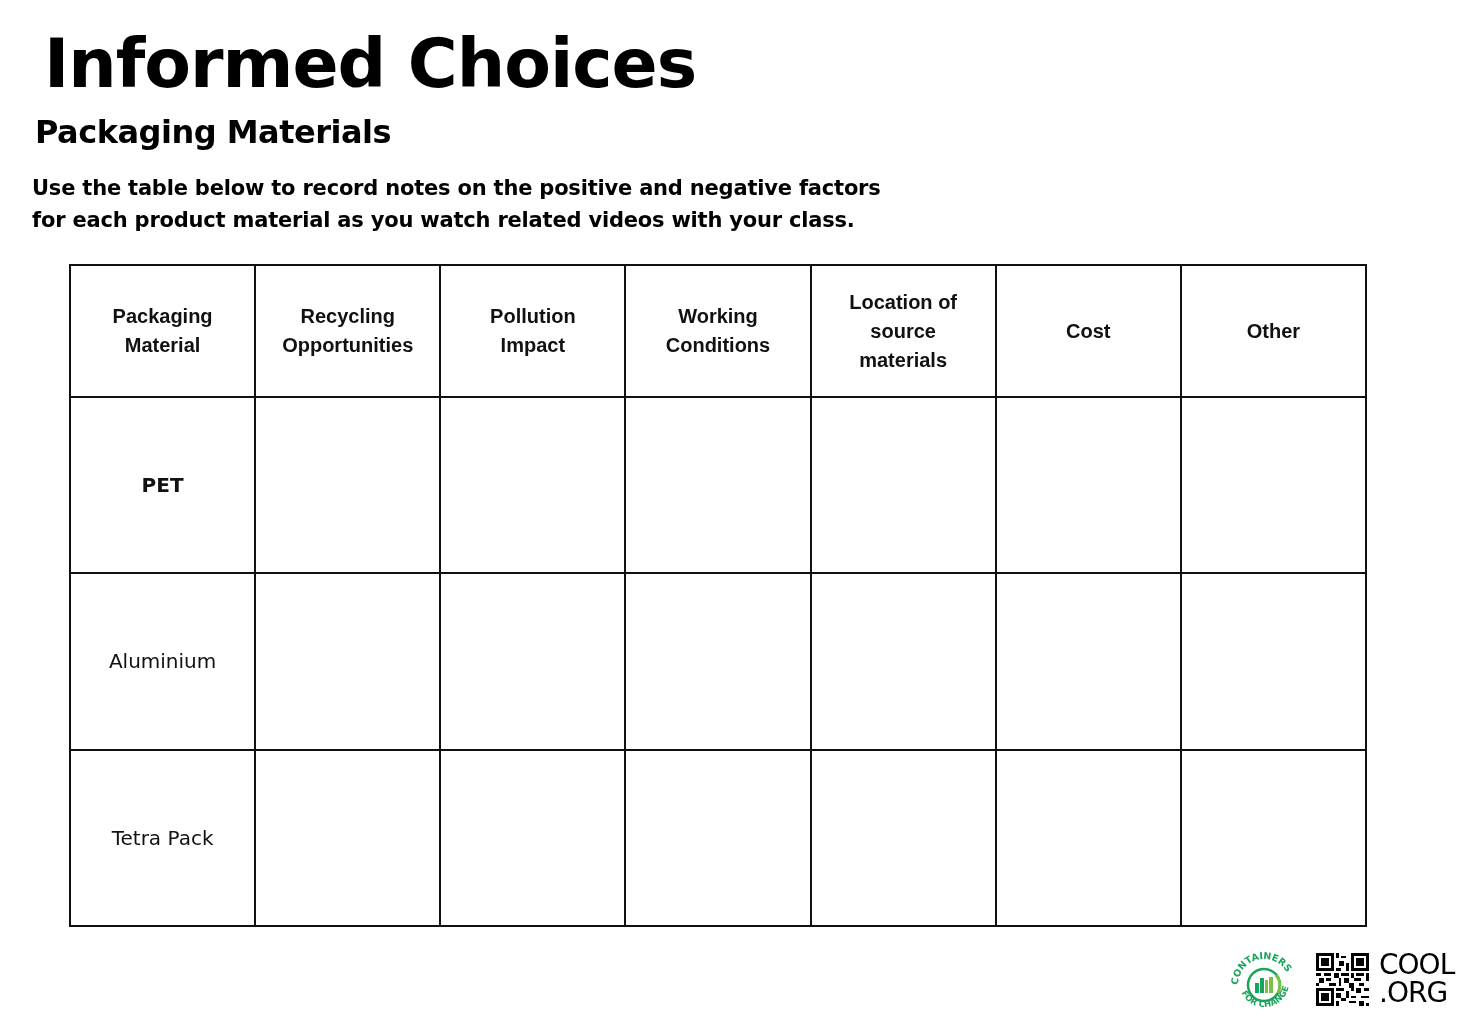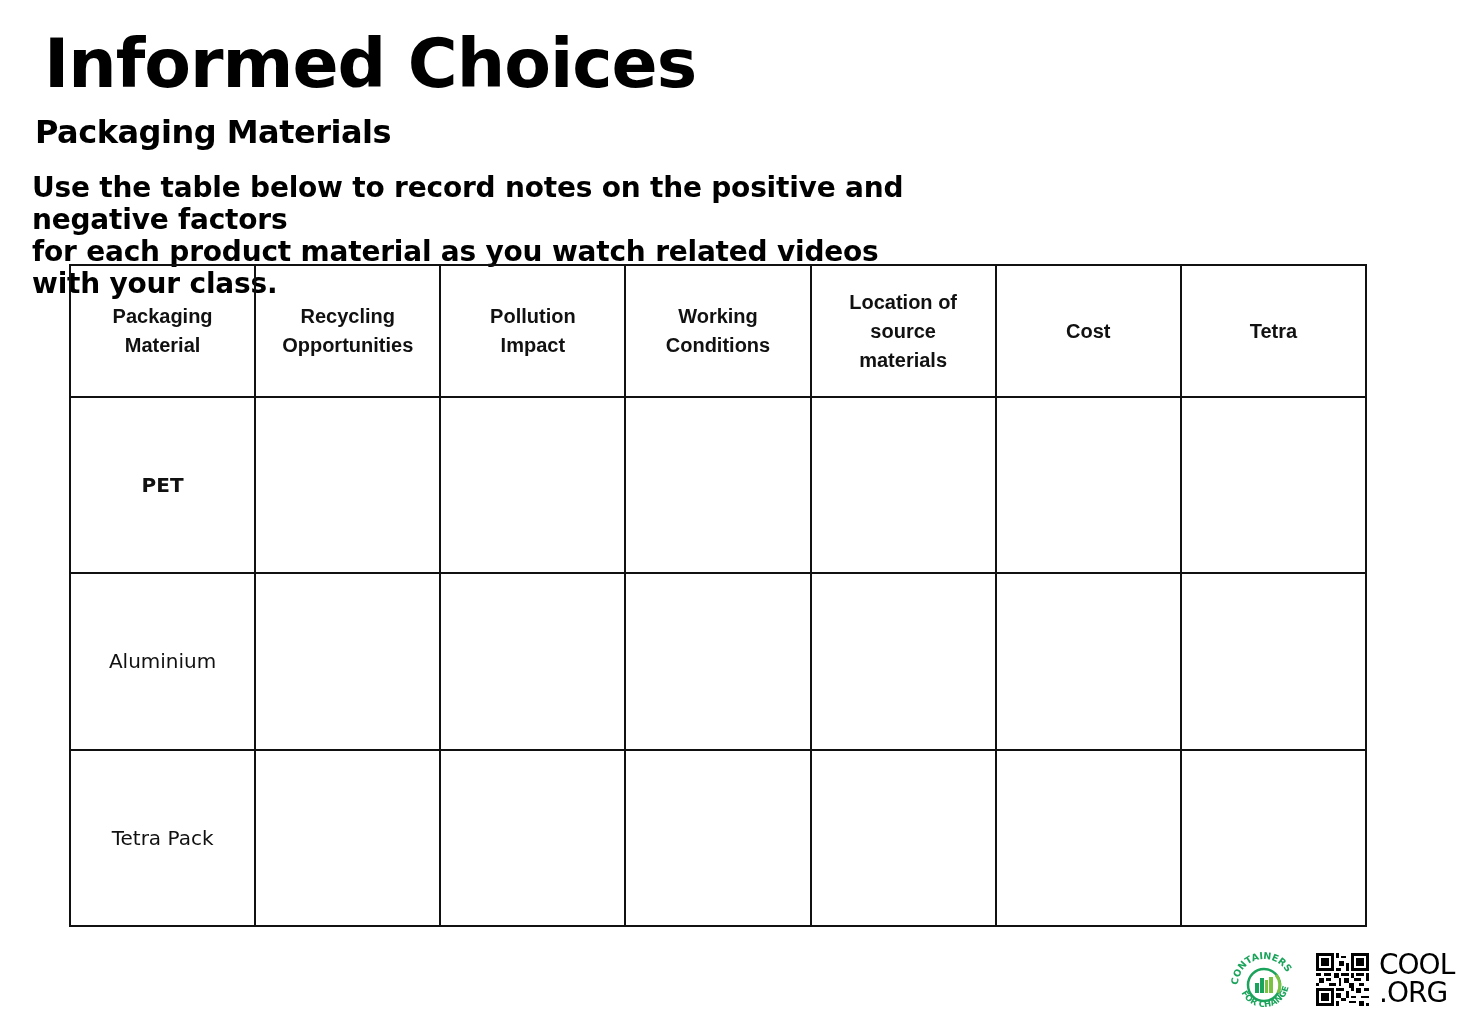--- a/index.html
+++ b/index.html
@@ -1,19 +1,19 @@
 <!DOCTYPE html>
 <html><head>
   <meta charset="utf-8">
   <style>
     html, body { margin: 0; padding: 0; background: #ffffff; }
     body { width: 1470px; height: 1028px; position: relative; overflow: hidden; font-family: "DejaVu Sans", sans-serif; color: #000; }
     .title { position: absolute; left: 32px; top: 18px; font-size: 68px; font-weight: bold; letter-spacing: -1px; line-height: 1; margin: 12px; }
     .subtitle { position: absolute; left: 32px; top: 110px; font-size: 32px; font-weight: bold; margin: 3px; letter-spacing: -0.5px; }
-    .instructions { position: absolute; left: 32px; top: 172px; width: 900px; font-size: 28px; font-weight: bold; line-height: 32px; margin: 0; letter-spacing: -0.2px; }
+    .instructions { position: absolute; left: 32px; top: 172px; width: 900px; font-size: 21px; font-weight: bold; line-height: 32px; margin: 0; letter-spacing: -0.2px; }
     table.grid { position: absolute; left: 69px; top: 264px; width: 1298px; height: 663px; border-collapse: collapse; table-layout: fixed; }
     table.grid th, table.grid td { border: 2.5px solid #111; text-align: center; vertical-align: middle; padding: 0 6px; }
     table.grid th { font-weight: normal; font-size: 20px; line-height: 29px; color: #111; height: 130px; font-family: "Liberation Sans", sans-serif; font-weight: 600; }
     table.grid td { height: 130px; font-size: 20px; font-family: "DejaVu Sans", sans-serif; font-weight: normal; color: #111; }
     table.grid td.bold { font-weight: bold; text-align: center; }
     .logos { position: absolute; left: 1228px; top: 945px; width: 235px; height: 72px; }
     .cfc { position: absolute; left: 0; top: 0; width: 72px; height: 72px; }
     .qr { position: absolute; left: 88px; top: 8px; width: 53px; height: 53px; }
     .cool { position: absolute; left: 151px; top: 6px; width: 82px; height: 60px; font-family: "DejaVu Sans", sans-serif; font-weight: normal; font-size: 28px; line-height: 28px; letter-spacing: -1px; }
     .cool div { transform: scaleX(1.0); }
@@ -30,21 +30,21 @@
 
 <table class="grid">
   <thead>
     <tr>
       <th><span>Packaging</span><br><span>Material</span></th>
       <th><span>Recycling</span><br><span>Opportunities</span></th>
       <th><span>Pollution</span><br><span>Impact</span></th>
       <th><span>Working</span><br><span>Conditions</span></th>
       <th><span>Location of</span><br><span>source</span><br><span>materials</span></th>
       <th><span>Cost</span></th>
-      <th><span>Tetra</span></th>
+      <th><span>Other</span></th>
     </tr>
   </thead>
   <tbody>
     <tr>
       <td class="bold">PET</td>
       <td></td>
       <td></td>
       <td></td>
       <td></td>
       <td></td>

